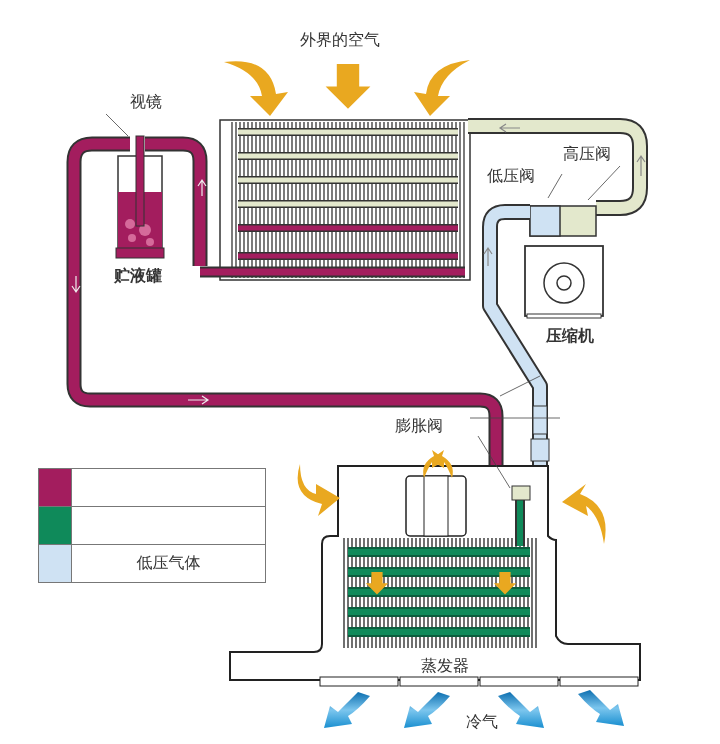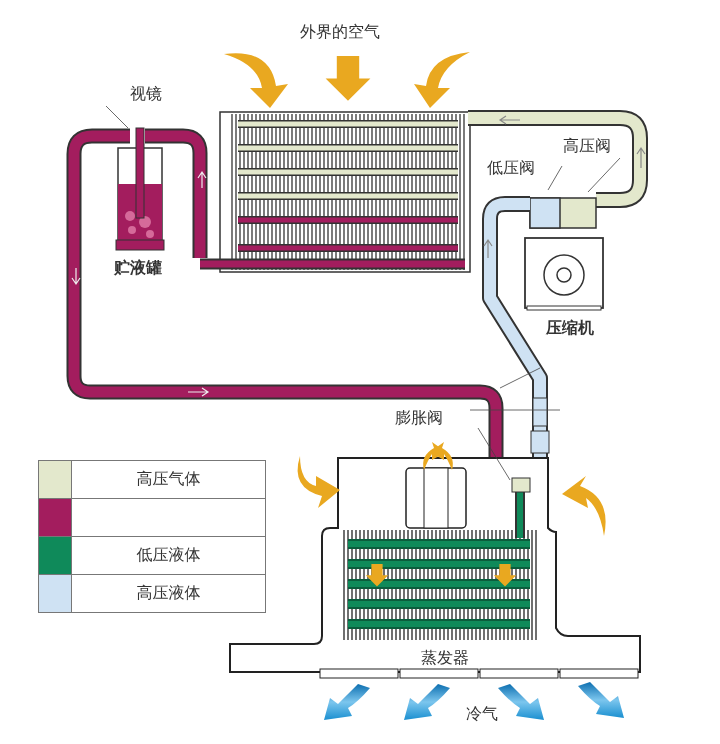--- a/index.html
+++ b/index.html
@@ -1,17 +1,17 @@
 <!DOCTYPE html>
 <html><head>
 <meta charset="utf-8">
 <style>
   html,body{margin:0;padding:0;background:#ffffff;}
   body{width:720px;height:744px;overflow:hidden;position:relative;font-family:"DejaVu Sans",sans-serif;}
-  #stage{position:absolute;left:0;top:8px;width:720px;height:544px;}
+  #stage{position:absolute;left:0;top:16px;width:720px;height:544px;}
   .lbl{position:absolute;font-family:"DejaVu Serif",serif;font-size:16px;color:#333;white-space:nowrap;}
   .legend{position:absolute;left:38px;top:452px;width:226px;border:1px solid #777;border-bottom:none;}
   .legend-row{display:flex;height:37px;border-bottom:1px solid #777;}
   .legend-swatch{width:32px;border-right:1px solid #777;}
   .legend-text{flex:1;display:flex;align-items:center;justify-content:center;font-family:"DejaVu Serif",serif;font-size:16px;color:#333;}
 </style>
 </head>
 <body>
 
 <div id="stage">
@@ -268,28 +268,23 @@
 <div class="lbl" style="left:563px;top:128px;">高压阀</div>
 <div class="lbl" style="left:487px;top:150px;">低压阀</div>
 <div class="lbl" style="left:546px;top:310px;font-weight:bold;">压缩机</div>
 <div class="lbl" style="left:395px;top:400px;">膨胀阀</div>
 <div class="lbl" style="left:421px;top:640px;">蒸发器</div>
 <div class="lbl" style="left:466px;top:696px;">冷气</div>
 
 
 <div class="legend">
   <div class="legend-row">
-    <div class="legend-swatch" style="background: rgb(227, 232, 204);"></div>
-    <div class="legend-text">高压气体</div>
-  </div>
-  <div class="legend-row">
     <div class="legend-swatch" style="background: rgb(163, 29, 94);"></div>
   </div>
   <div class="legend-row">
     <div class="legend-swatch" style="background: rgb(15, 138, 90);"></div>
-    <div class="legend-text">低压液体</div>
   </div>
   <div class="legend-row">
     <div class="legend-swatch" style="background: rgb(207, 226, 243);"></div>
-    <div class="legend-text">高压液体</div>
+    <div class="legend-text">低压气体</div>
   </div>
 </div>
 </div>
 
 </body></html>

